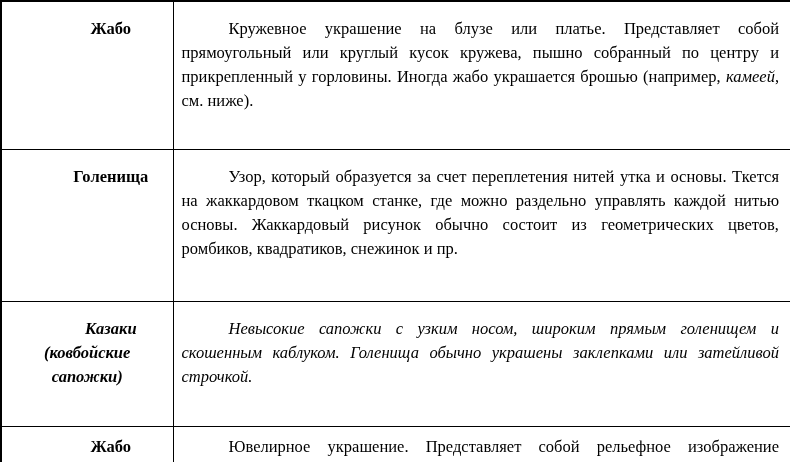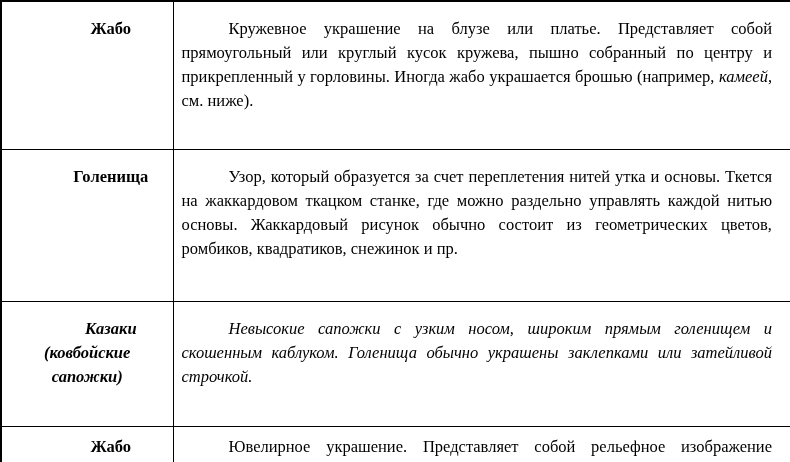--- a/index.html
+++ b/index.html
@@ -28,21 +28,21 @@
   td.term-cell {
     padding: 15px 8px 8px 8px;
   }
   .term-text {
     font-weight: bold;
     text-align: center;
     text-indent: 47px;
     white-space: pre-line;
   }
   td.def-cell {
-    padding: 15px 18px 8px 8px;
+    padding: 15px 11px 8px 8px;
   }
   .def-text {
     margin: 0;
     text-align: justify;
     text-indent: 47px;
   }
   
   tr:nth-child(1) td { height: 124px; }
   tr:nth-child(2) td { height: 128px; }
   tr:nth-child(3) td { height: 101px; font-style: italic; }

